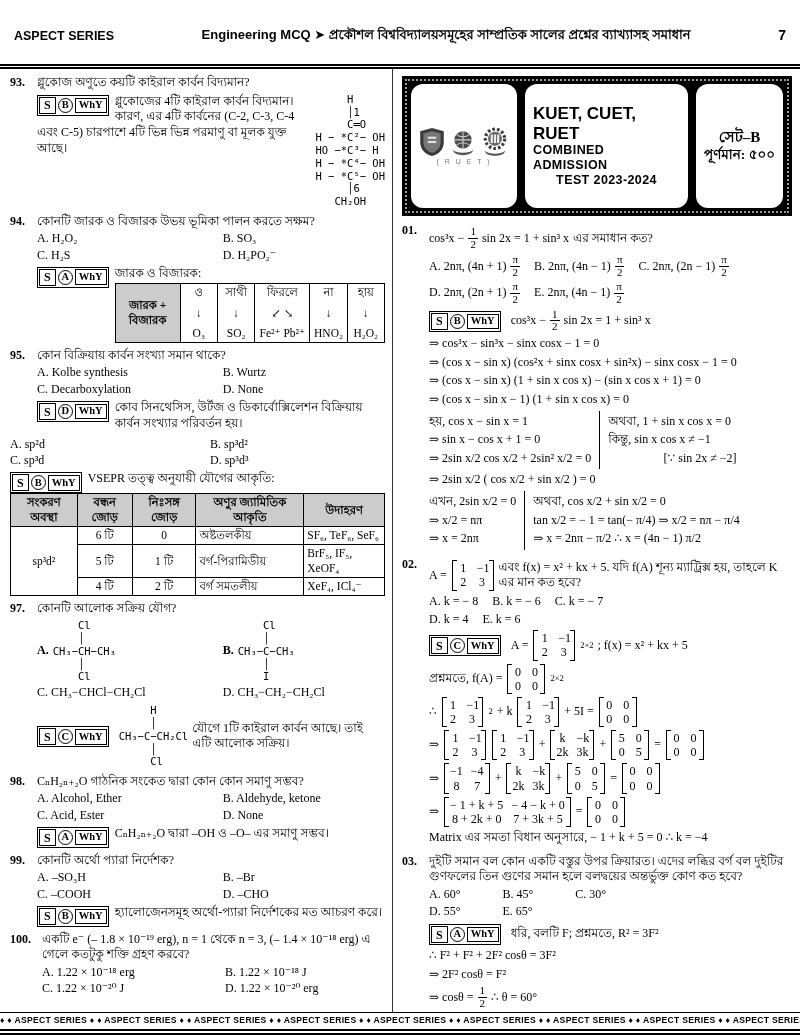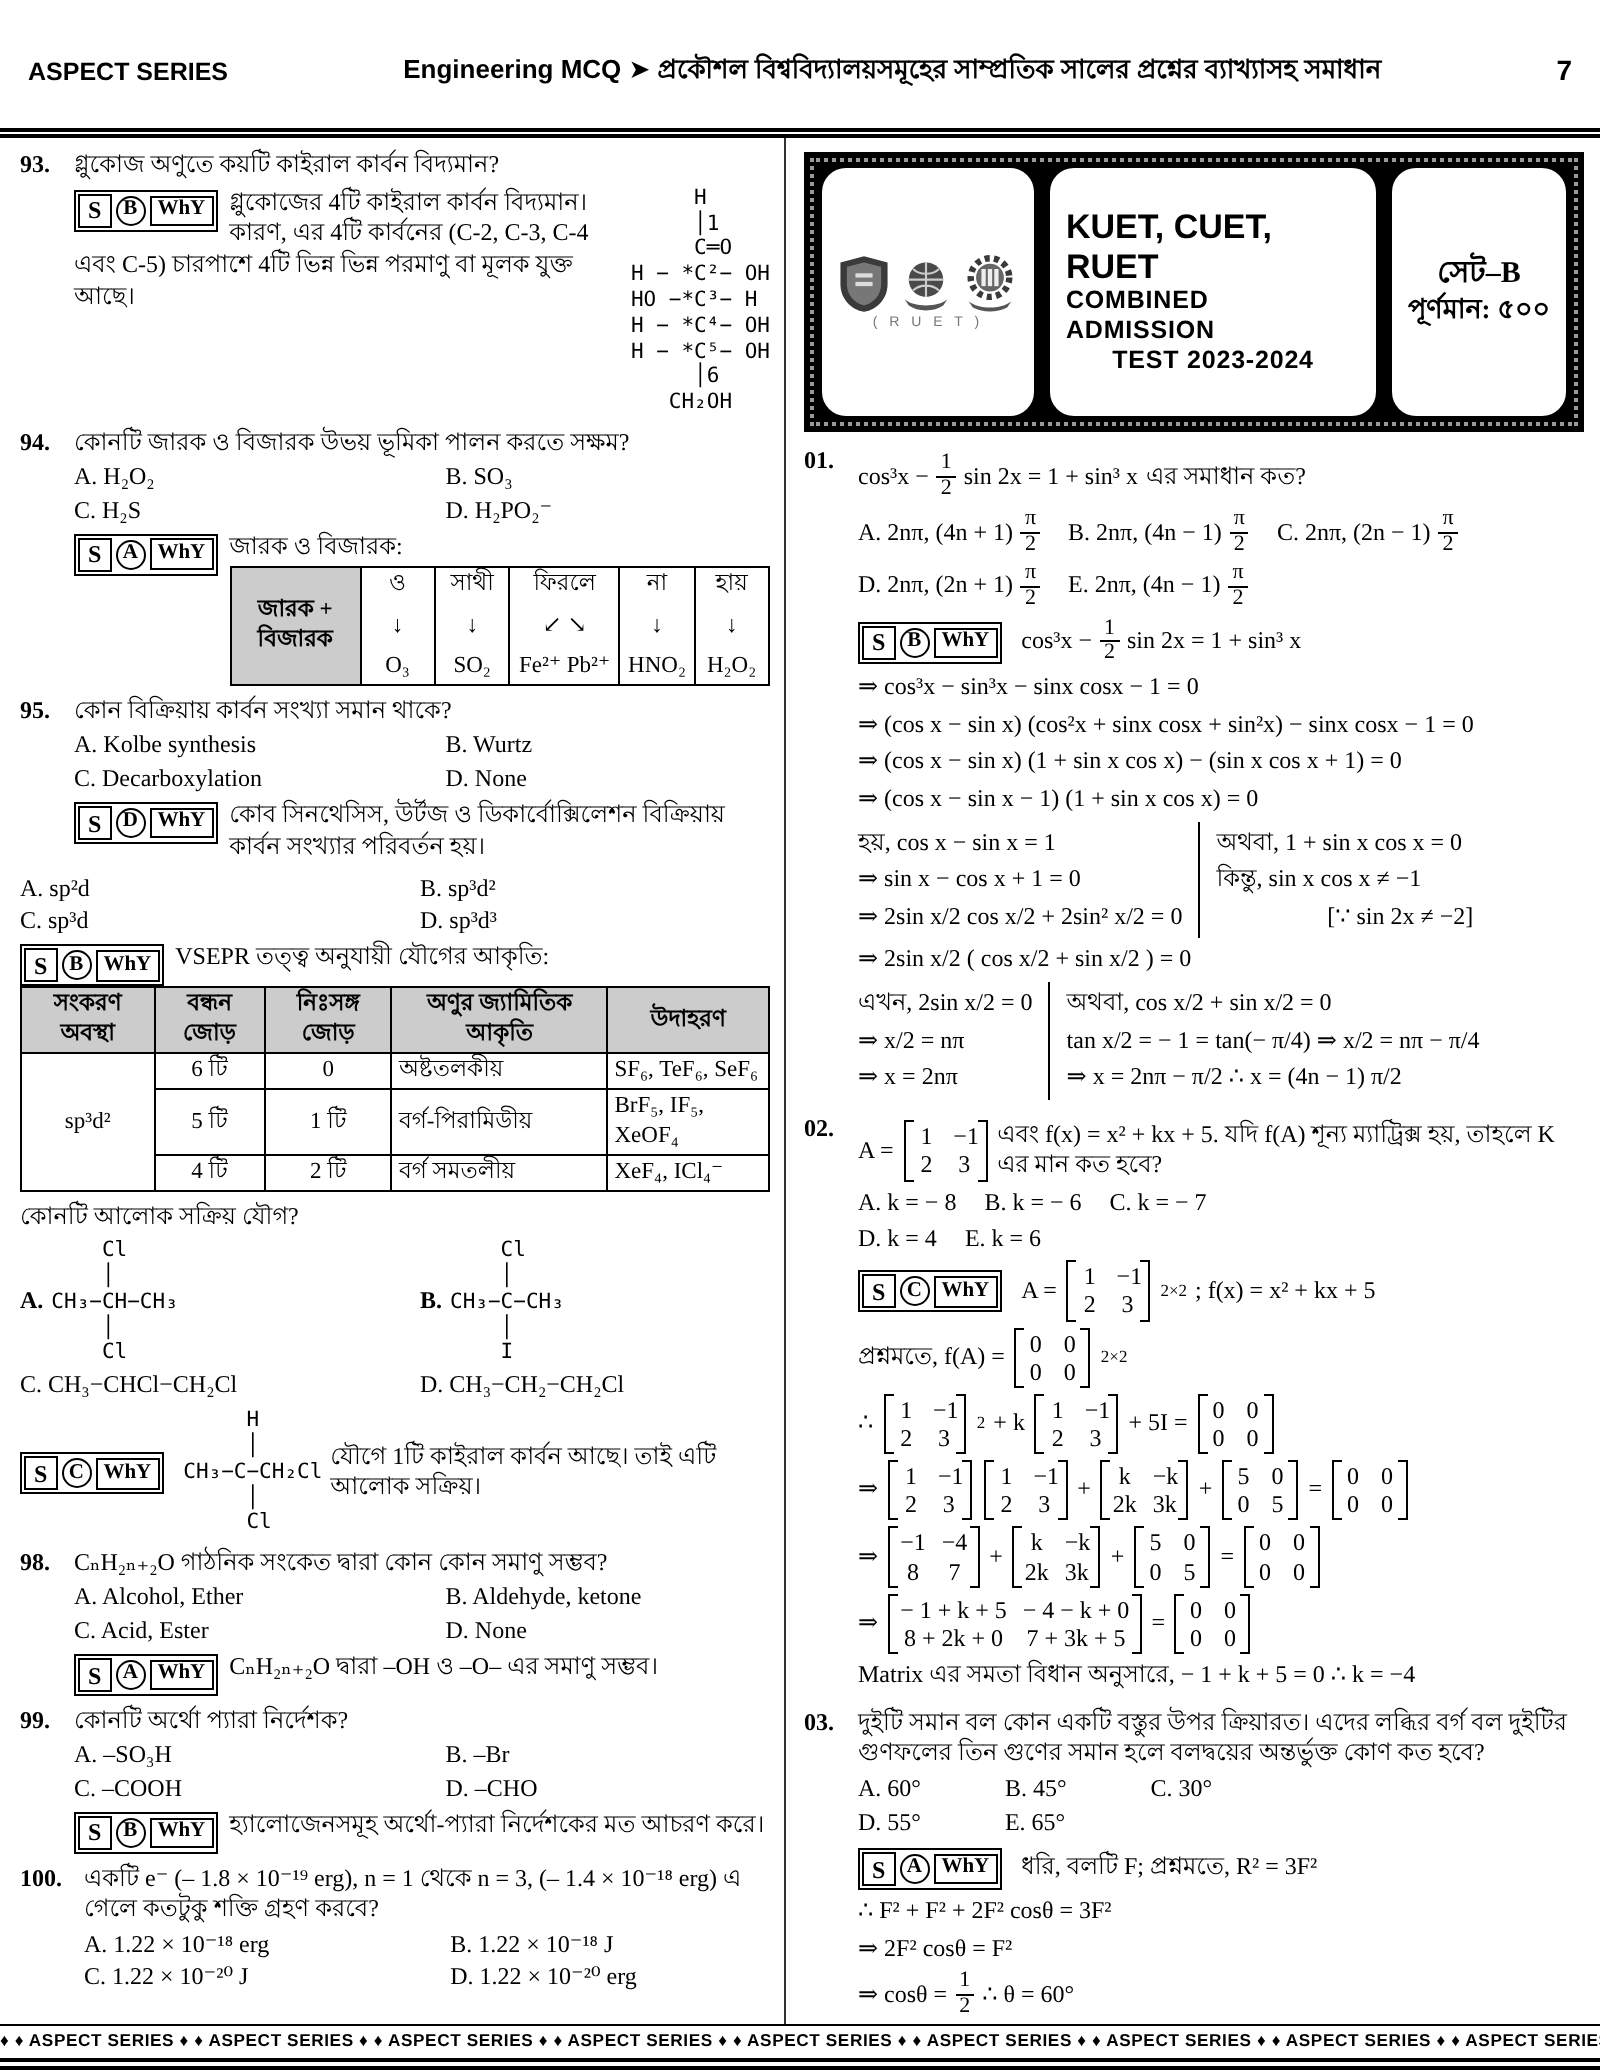--- a/index.html
+++ b/index.html
@@ -242,20 +242,21 @@
           <td>2 টি</td>
           <td class="lft">বর্গ সমতলীয়</td>
           <td class="lft">XeF₄, ICl₄⁻</td>
         </tr>
       </tbody>
           </table>
     </div>
   </div>
 
   <div class="q">
+    <div class="qno">97.</div>
     <div class="qb">
       <div class="qt">কোনটি আলোক সক্রিয় যৌগ?</div>
       <div class="opts">
         <span class="opt inb">
               <b>A.</b>
               <pre class="chem">    Cl
     │
 CH₃−CH−CH₃
     │
     Cl</pre>

